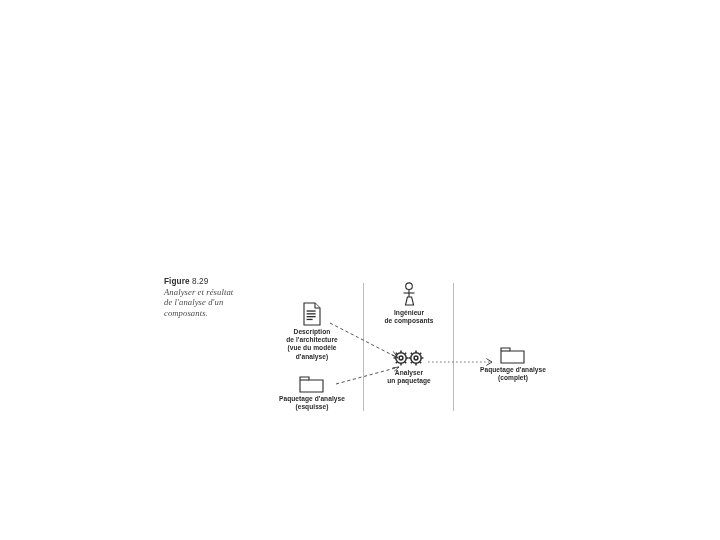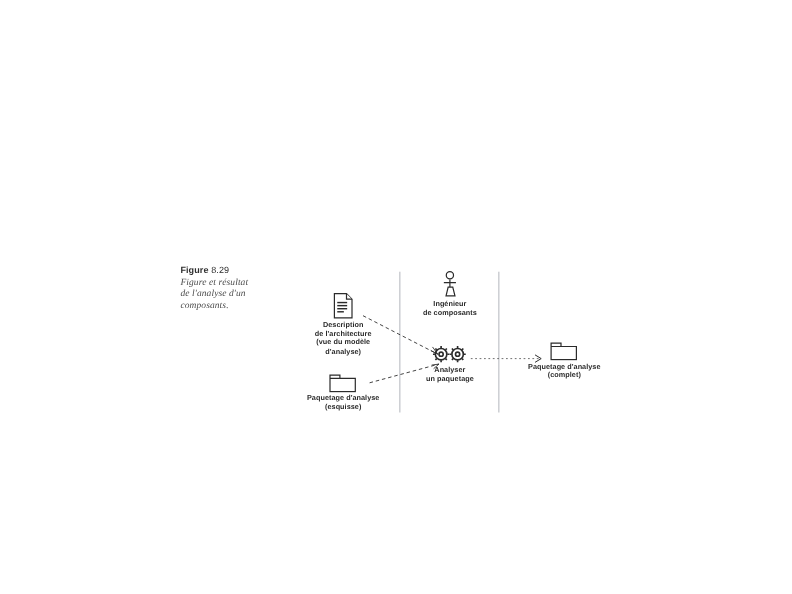--- a/index.html
+++ b/index.html
@@ -7,20 +7,21 @@
     padding: 0;
     background: #ffffff;
   }
   #slide {
     position: relative;
     width: 720px;
     height: 440px;
     background: #ffffff;
     font-family: "Liberation Sans", sans-serif;
     overflow: hidden;
+    margin-top: 36px;
   }
   
   #caption {
     position: absolute;
     left: 164px;
     top: 241px;
     width: 100px;
     color: #3a3a3a;
   }
   #caption .cap-line1 {
@@ -98,21 +99,21 @@
 </head>
 <body>
 
 <div id="slide">
 
   <div id="caption">
     <div class="cap-line1">
       <span class="fig-word">Figure</span>
       <span>8.29</span>
     </div>
-    <div class="cap-italic">Figure et résultat</div>
+    <div class="cap-italic">Analyser et résultat</div>
     <div class="cap-italic">de l'analyse d'un</div>
     <div class="cap-italic">composants.</div>
   </div>
 
   <div class="lane-line" id="lane-left"></div>
   <div class="lane-line" id="lane-right"></div>
 
   <svg id="arrows" viewBox="0 0 720 540">
 
     <g>

